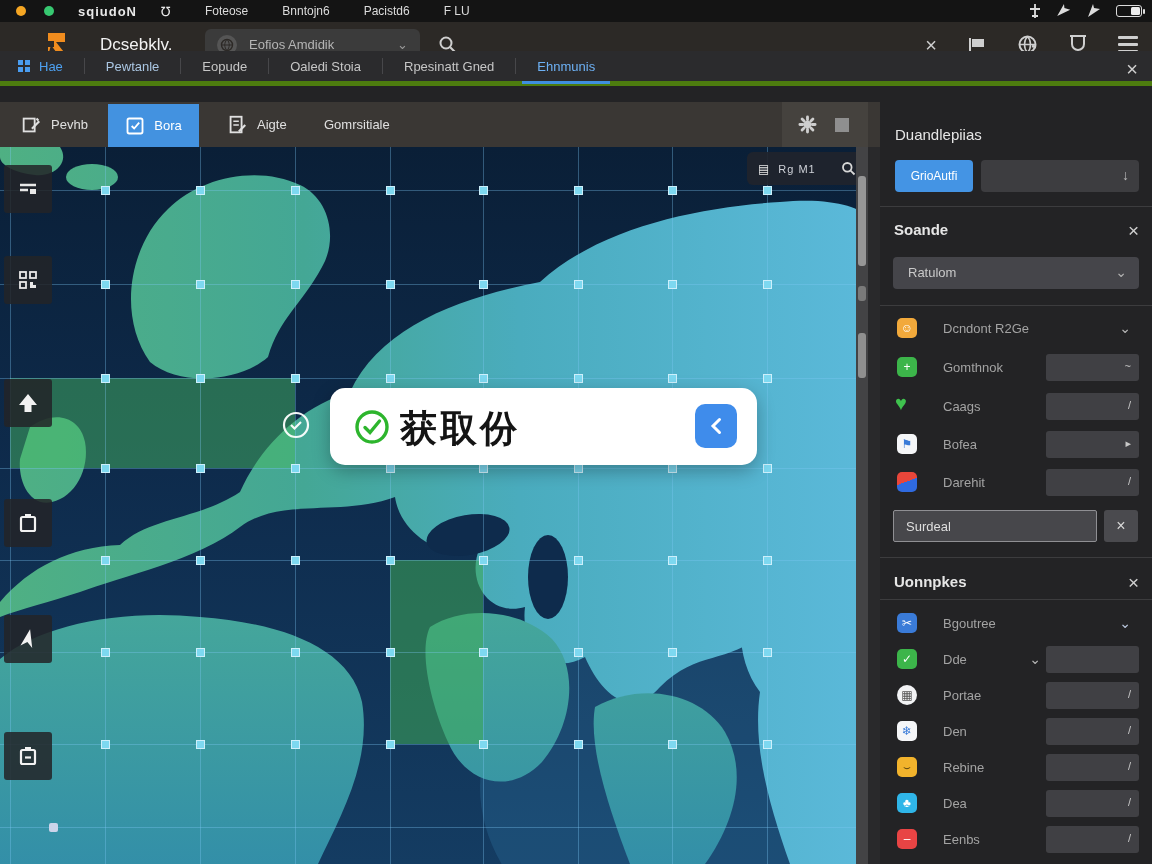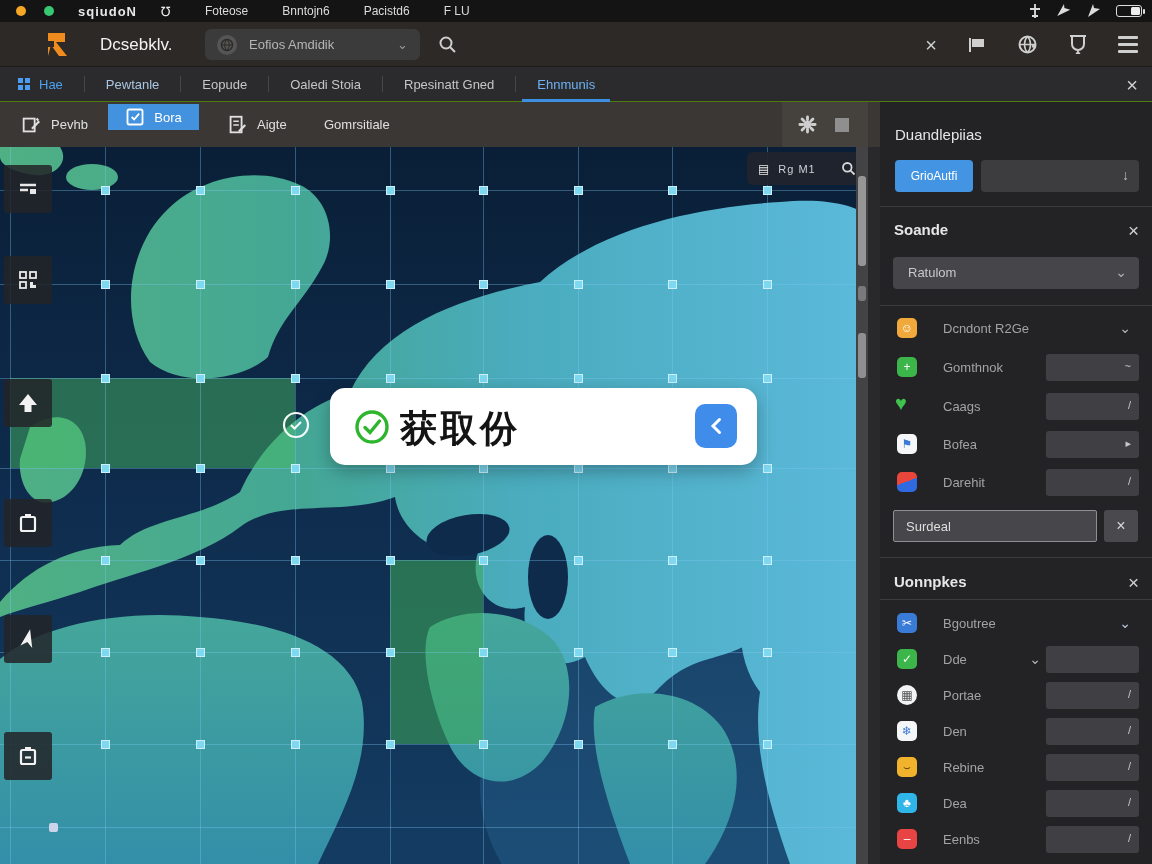--- a/index.html
+++ b/index.html
@@ -32,35 +32,35 @@
                           display:flex; align-items:center; justify-content:center; }
   .scene-select .val { font-size:13px; color:#b5b5b5; margin-left:12px; }
   .scene-select .chev { margin-left:auto; margin-right:12px; color:#999; font-size:13px; }
   .tb-search { position:absolute; left:438px; top:13px; }
   .tb-right { position:absolute; right:14px; top:0; height:45px; display:flex; align-items:center; gap:30px; }
   .xglyph { color:#cfcfcf; font-size:20px; line-height:1; cursor:pointer; }
   .hamburger { display:flex; flex-direction:column; gap:4px; cursor:pointer; }
   .hamburger span { width:20px; height:3px; background:#cfcfcf; border-radius:1px; }
 
   
-  .tabbar { position:absolute; left:0; top:67px; width:1152px; height:35px; background:#2b2b2d;
-            border-bottom:1px solid #4d7c0f; display:flex; align-items:center; font-size:13px; }
+  .tabbar { position:absolute; left:0; top:51px; width:1152px; height:35px; background:#2b2b2d;
+            border-bottom:5px solid #4d7c0f; display:flex; align-items:center; font-size:13px; }
   .tab { display:flex; align-items:center; gap:8px; height:35px; padding:0 21px; color:#c6c6c6; cursor:pointer; position:relative; }
   .tab.first { color:#4da0f0; padding-left:18px; }
   .tab.second { color:#aac6e2; }
   .tab.active { color:#6db1f5; }
   .tab.active::after { content:""; position:absolute; left:6px; right:6px; bottom:0; height:3px; background:#3f8fe0; }
   .tabsep { width:1px; height:16px; background:#47474a; }
   .tab-close { position:absolute; right:14px; top:8px; }
 
   
   .modebar { position:absolute; left:0; top:102px; width:880px; height:45px; background:#3a3734; }
   .mode-btn { position:absolute; top:0; height:45px; display:flex; align-items:center; gap:9px;
               color:#e0e0e0; font-size:13px; cursor:pointer; padding:0 6px; }
-  .mode-btn.active { background:#4392e0; color:#fff; top:2px; height:26px; }
+  .mode-btn.active { background:#4392e0; color:#fff; top:2px; height:43px; }
   .mode-right { position:absolute; left:782px; top:0; width:86px; height:45px; background:#45423e;
                 display:flex; align-items:center; gap:18px; padding-left:16px; }
   .gray-sq { width:14px; height:14px; background:#8f8f8f; cursor:pointer; }
 
   
   .panel { position:absolute; left:880px; top:102px; width:272px; height:762px; background:#232325; color:#e6e6e6; }
   .panel-title { position:absolute; left:15px; top:24px; font-size:15px; font-weight:normal; }
   .pa-btn { position:absolute; left:15px; top:58px; width:78px; height:32px; background:#4494e4; border-radius:4px;
             color:#fff; font-size:12px; display:flex; align-items:center; justify-content:center; cursor:pointer; }
   .pa-box { position:absolute; left:101px; top:58px; width:158px; height:32px; background:#3d3d40; border-radius:4px; cursor:pointer; }

